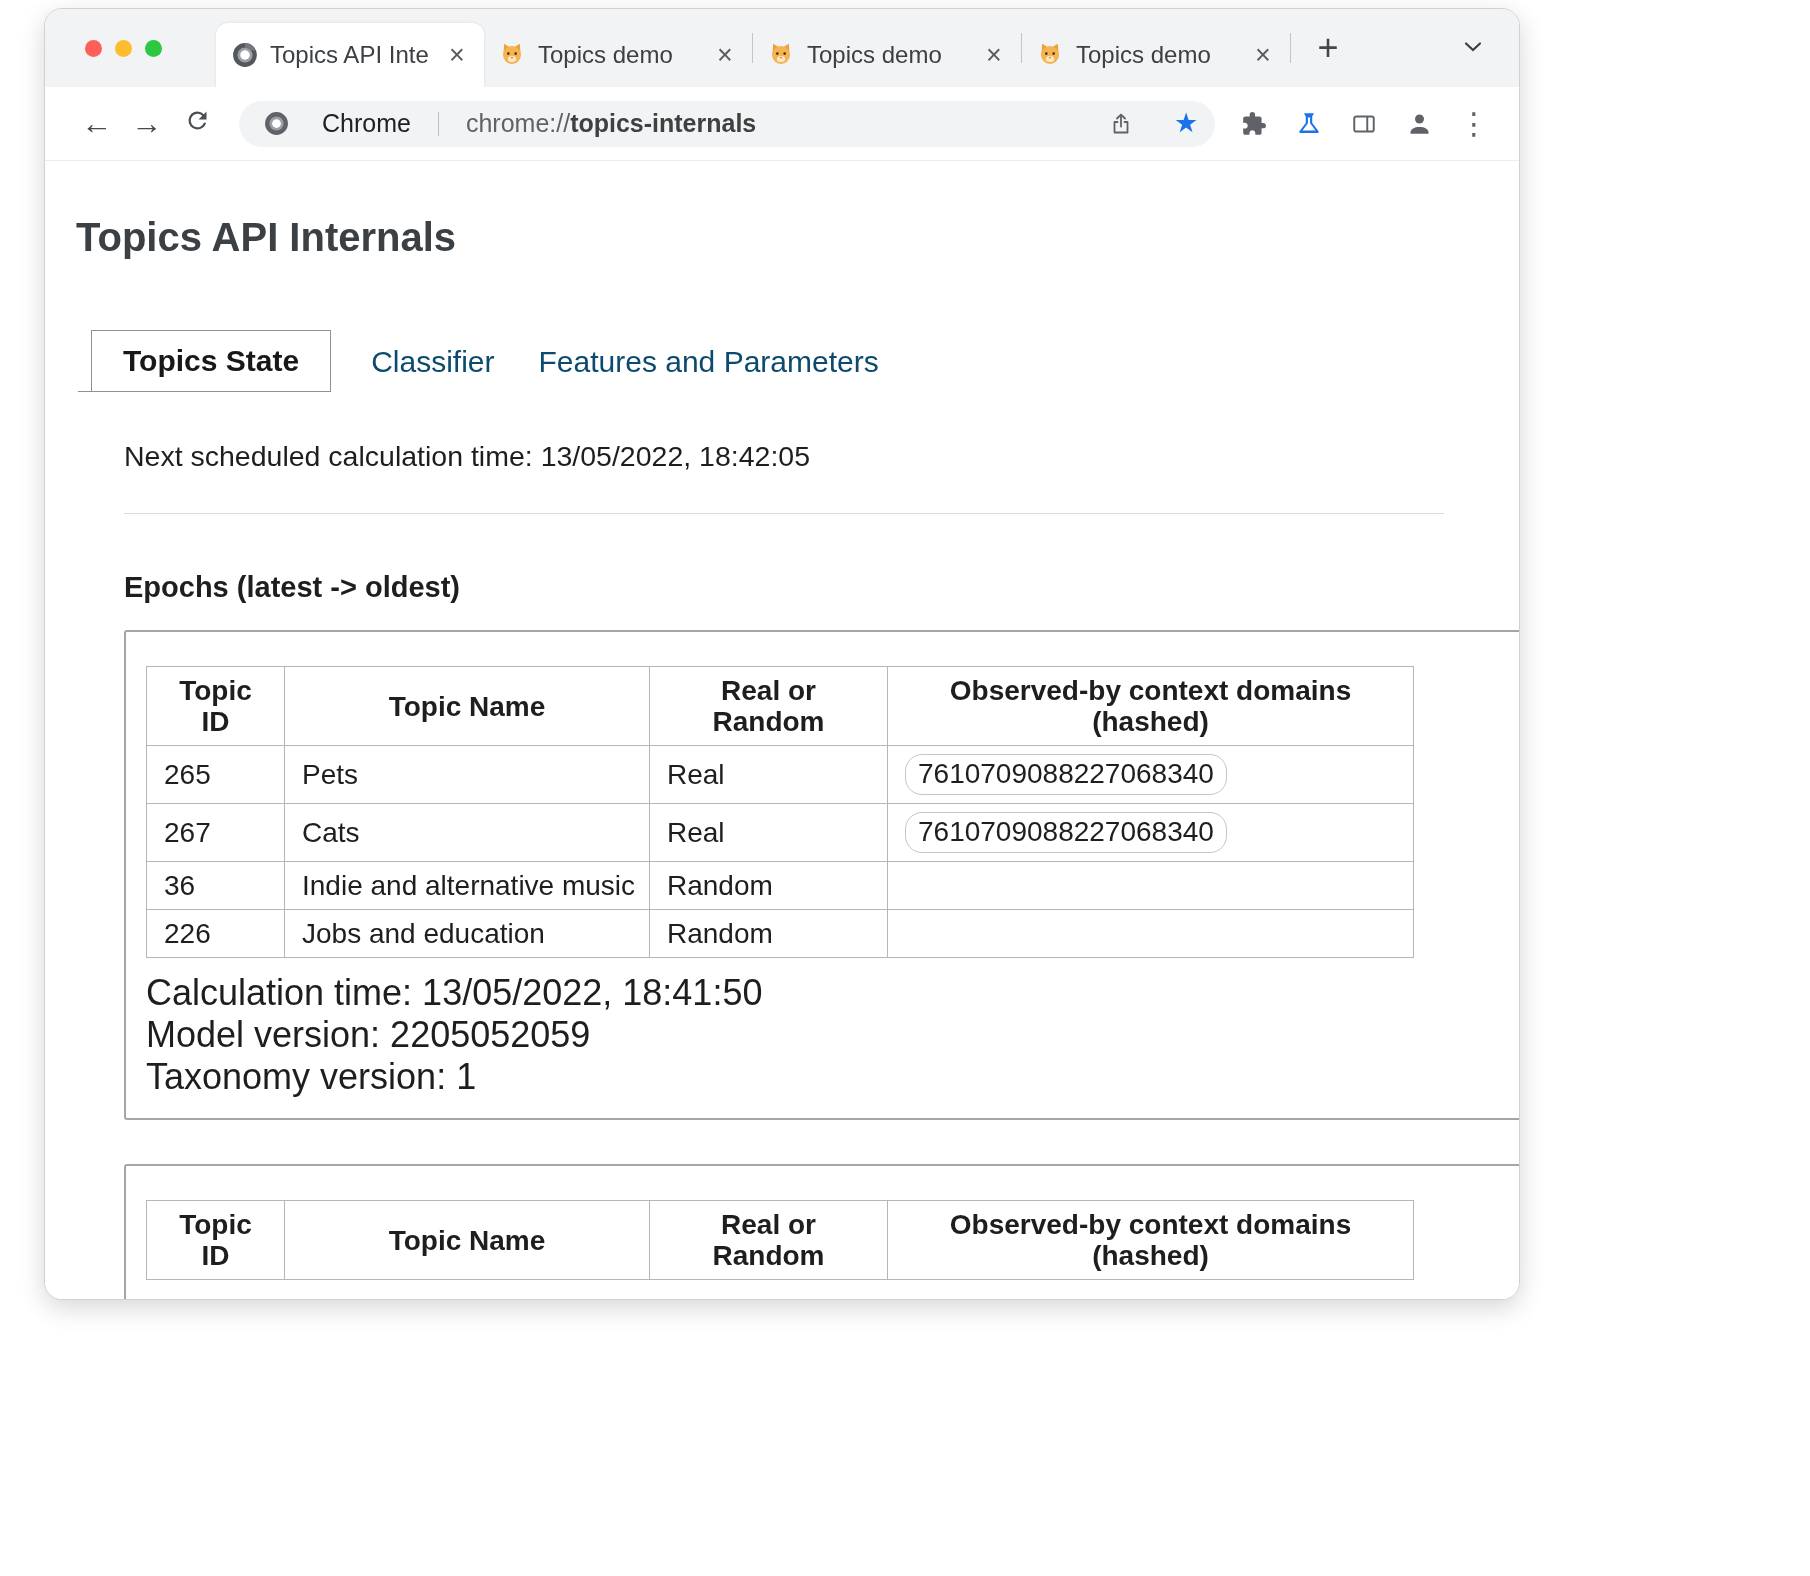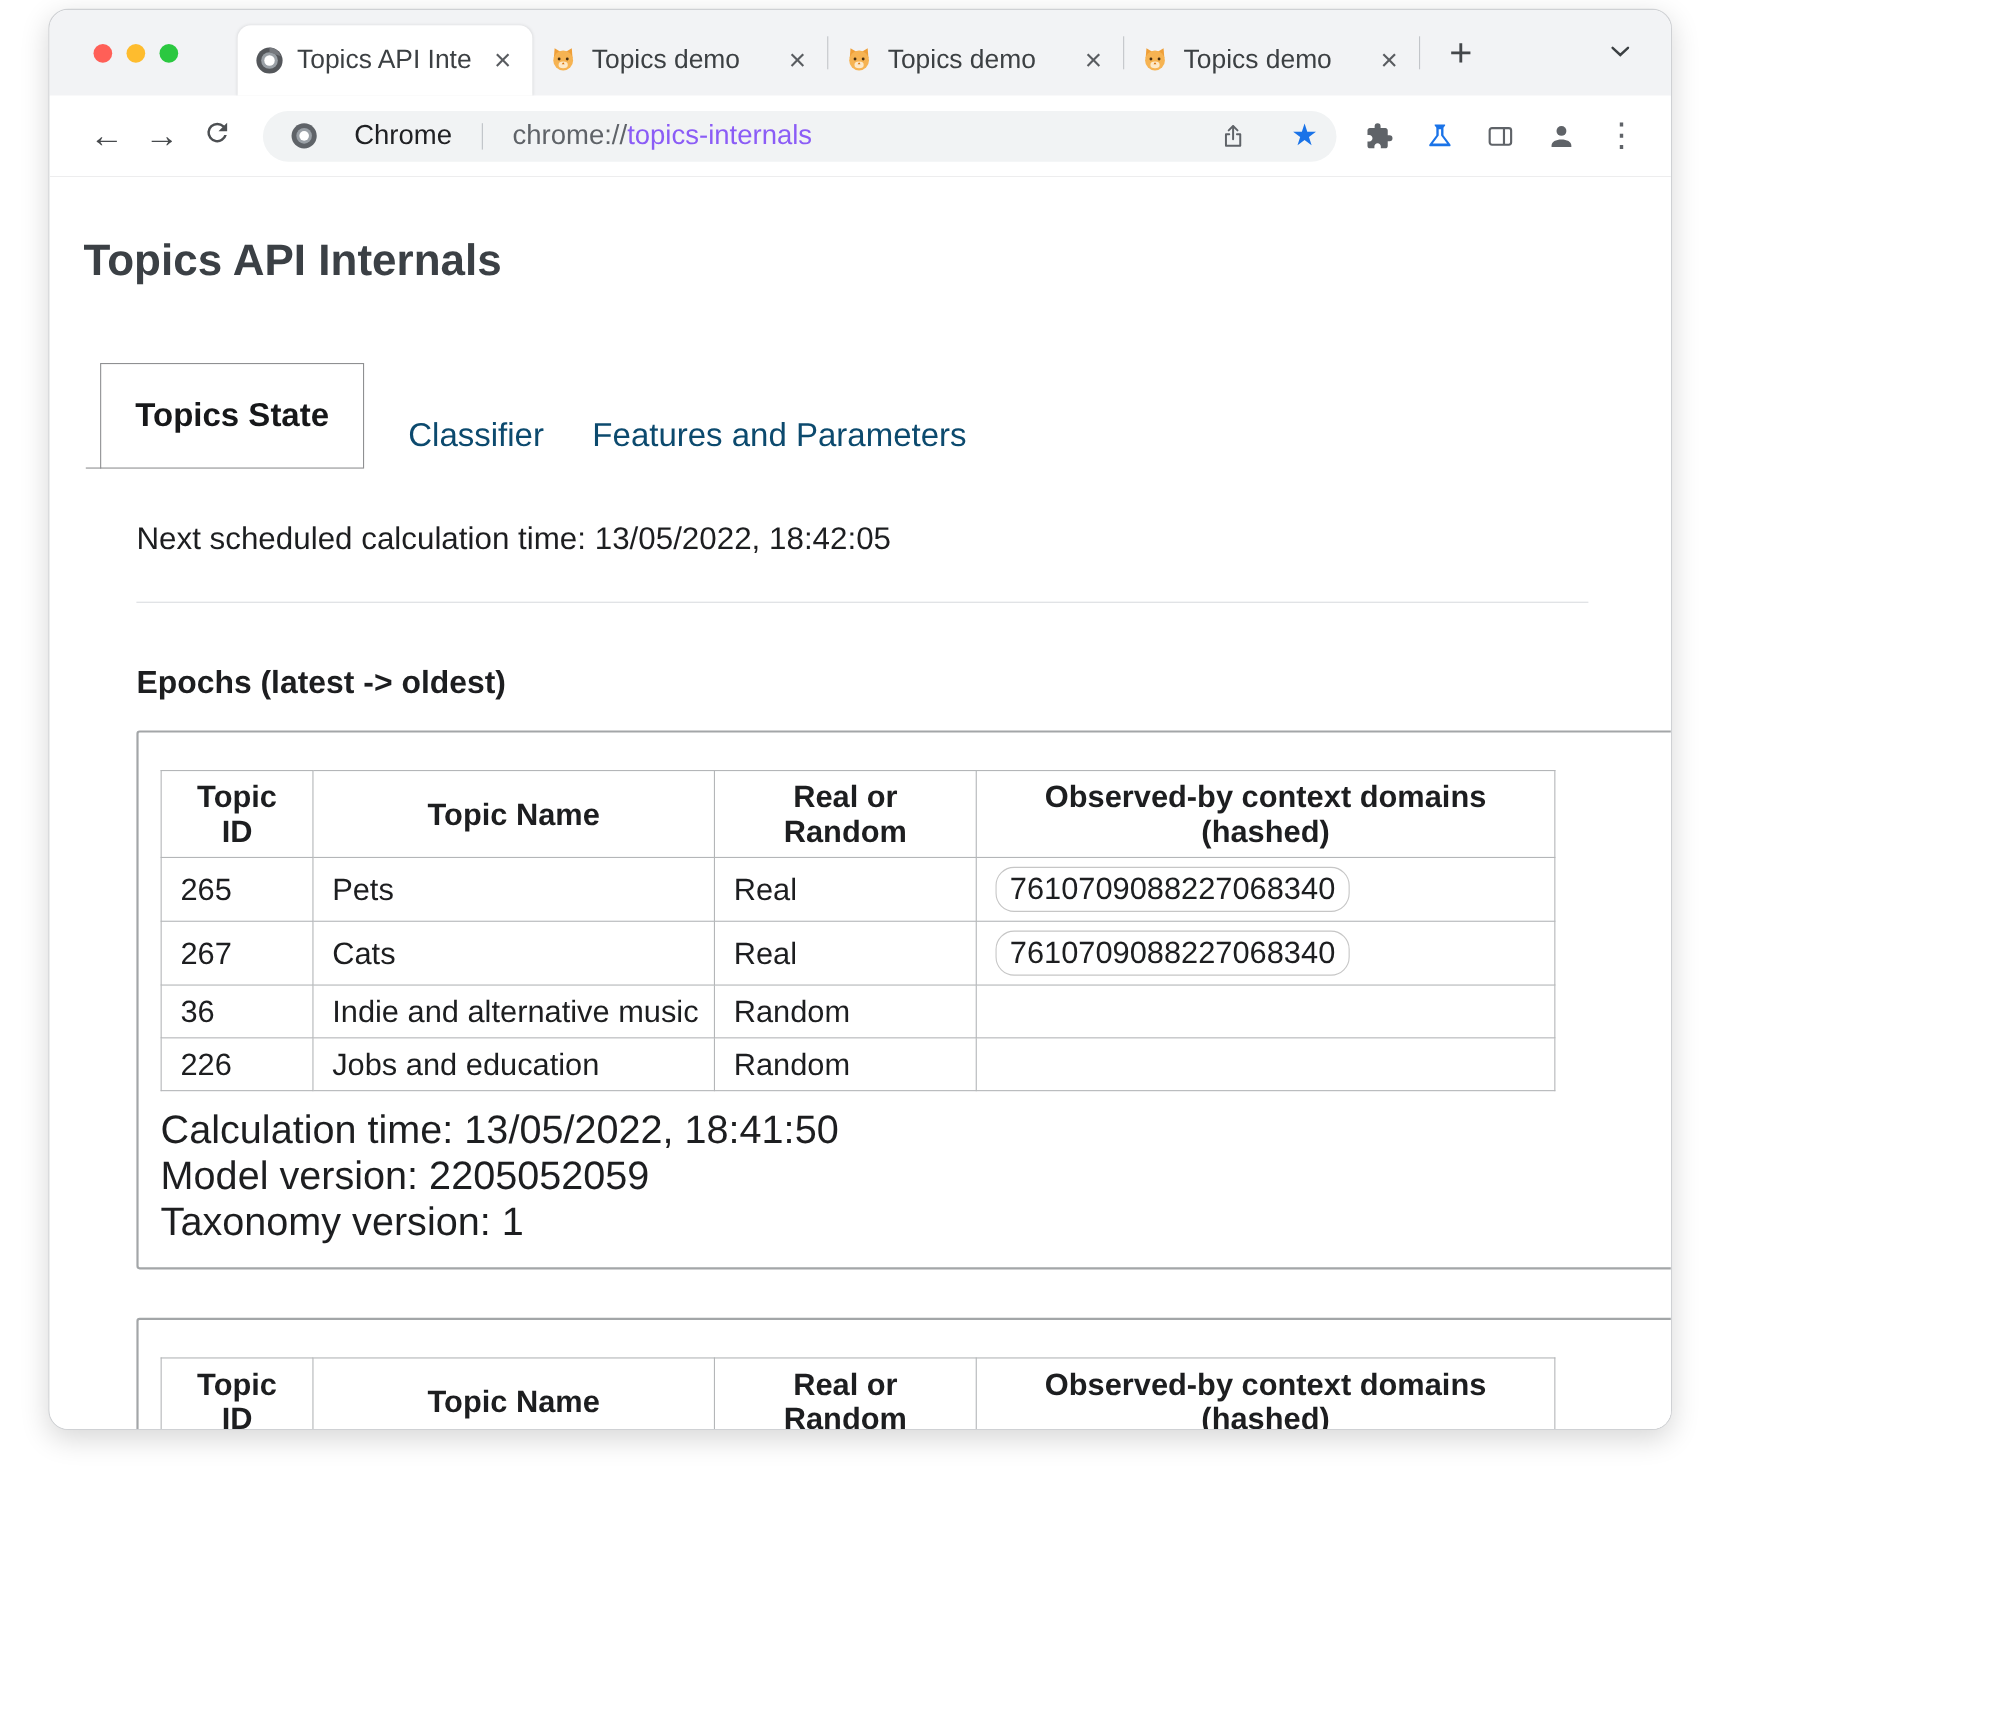--- a/index.html
+++ b/index.html
@@ -41,36 +41,36 @@
     padding: 0 22px 0 30px; border-bottom: 1px solid #ededee; }
   .navbtn { width: 44px; height: 44px; display: flex; align-items: center;
     justify-content: center; font-size: 31px; color: #474a4d; margin-right: 6px;
     border-radius: 50%; }
   .omnibox { flex: 1; height: 46px; background: #f1f3f4; border-radius: 24px;
     margin: 0 16px 0 14px; display: flex; align-items: center;
     padding: 0 10px 0 18px; gap: 27px; font-size: 25px; color: #202124; }
   .omni-sep { width: 1px; height: 24px; background: #bdc1c6; }
   .omni-url { white-space: nowrap; }
   .omni-prefix { color: #5f6368; }
-  .omni-host { color: #8b5cf6; font-weight: 400; }
+  .omni-host { color: #404040; font-weight: 700; }
   .omni-spacer { flex: 1; }
   .omni-icon { width: 38px; height: 38px; display: flex; align-items: center; justify-content: center; }
   .star-glyph { font-size: 27px; color: #1a73e8; line-height: 1; }
   .toolbar-icons { display: flex; align-items: center; gap: 9px; }
   .tbtn { width: 46px; height: 44px; display: flex; align-items: center; justify-content: center; }
   .dots-glyph { font-size: 30px; color: #5f6368; line-height: 1; }
 
   
   .content { flex: 1; overflow: hidden; padding: 54px 0 0 31px; background: #fff; }
   .page-title { font-size: 40px; font-weight: 700; color: #3b4045; }
 
   .page-tabs { display: flex; align-items: flex-end; margin: 70px 0 0 15px; font-size: 30px; }
   .ptab { color: #0c4a6e; padding: 13px 0; margin-right: 44px; cursor: default; }
   .ptab.active { color: #17181a; font-weight: 700; border: 1px solid #8f9092;
-    padding: 30px 31px; position: relative; background: #fff; margin-right: 40px; }
+    padding: 13px 31px; position: relative; background: #fff; margin-right: 40px; }
   .ptab.active .stub { position: absolute; left: -14px; bottom: -1px; width: 14px;
     height: 1px; background: #8f9092; }
 
   .tabpanel { margin-left: 48px; }
   .next-calc { margin-top: 48px; font-size: 28.5px; }
   .divider { margin-top: 40px; width: 1320px; border: none; border-top: 1px solid #dadce0; }
   .epochs-heading { margin-top: 57px; font-size: 29px; font-weight: 700; }
 
   .epoch-box { margin-top: 26px; width: 1432px; border: 2px solid #a3a6a8;
     border-radius: 3px; padding: 20px 24px 20px 20px; background: #fff; }

